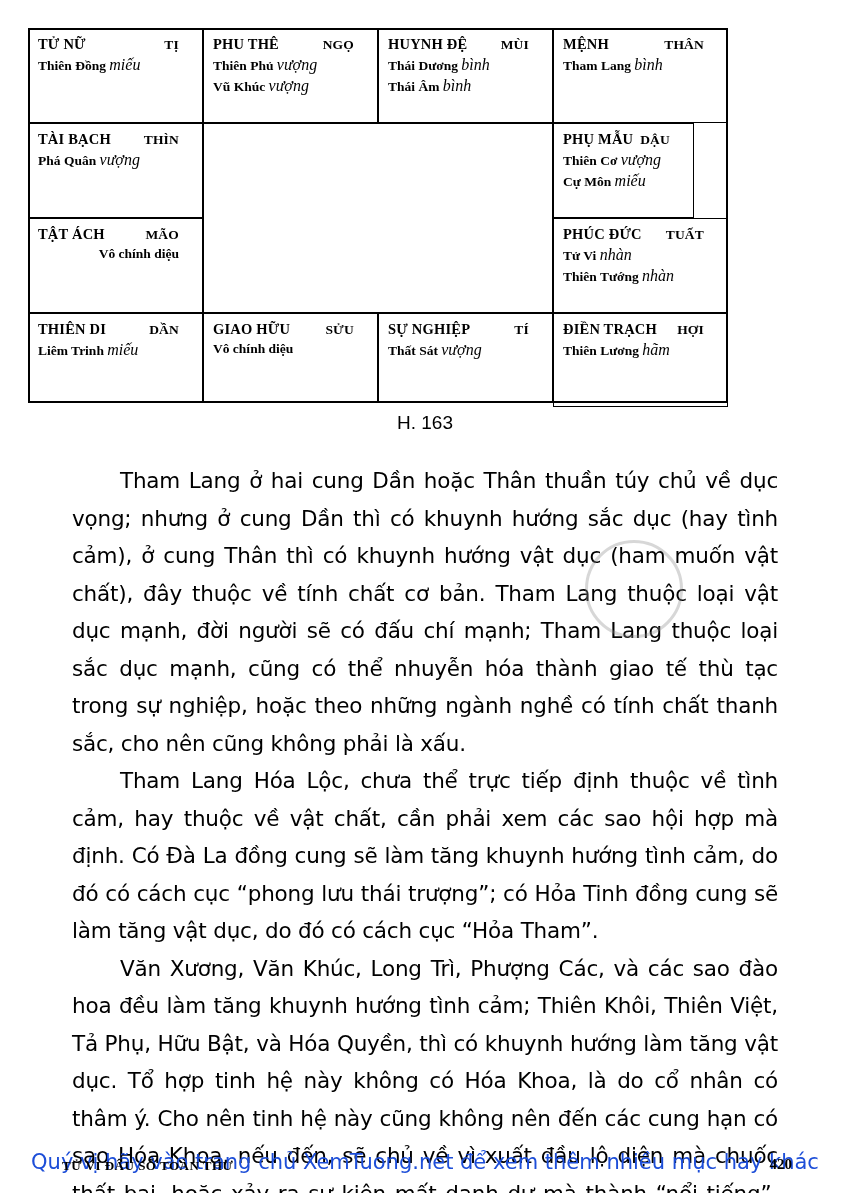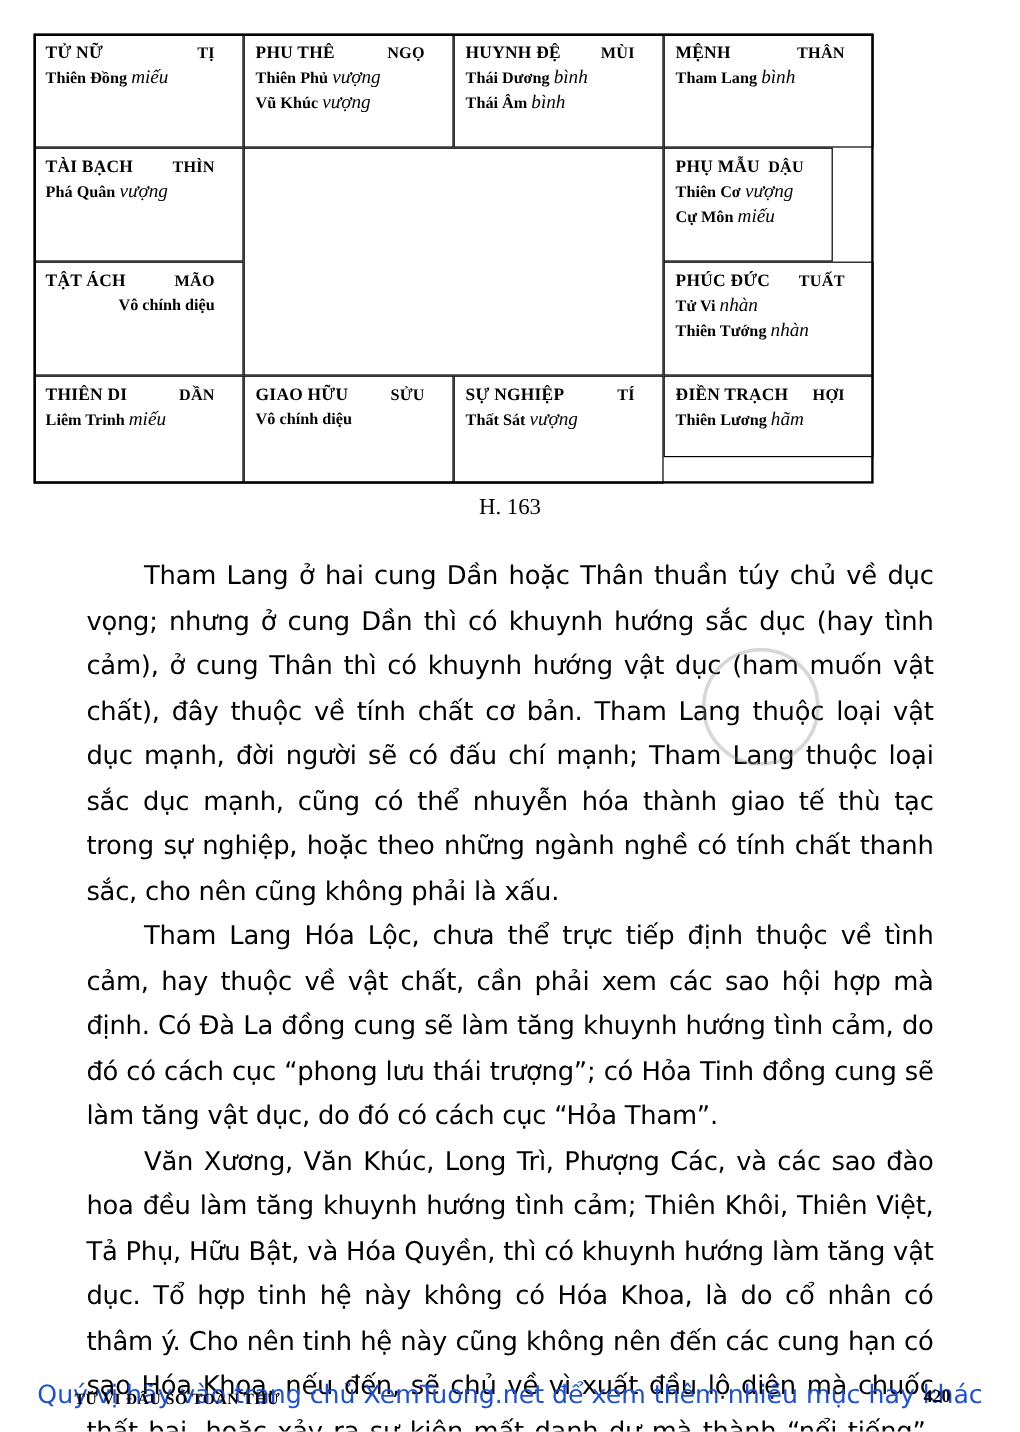--- a/index.html
+++ b/index.html
@@ -71,21 +71,21 @@
   }
   .cell.blank { border: 1px solid #000; }
 
   .caption {
     position: absolute;
     left: 0;
     top: 412px;
     width: 850px;
     text-align: center;
     font-size: 19px;
-    font-family: Liberation Serif, serif;
+    font-family: Liberation Sans, sans-serif;
   }
 
   
   .body-text {
     position: absolute;
     left: 72px;
     top: 462px;
     width: 706px;
     font-size: 21.5px;
     line-height: 37.5px;
@@ -291,21 +291,21 @@
       <div class="hdr">
         <span>SỰ NGHIỆP</span>
         <span class="pal">TÍ</span>
       </div>
       <div class="star">
         <span>Thất Sát</span>
         <span class="mieu">vượng</span>
       </div>
     </div>
 
-    <div class="cell" style="left:525px;top:285px;width:175px;height:68px;">
+    <div class="cell" style="left:525px;top:285px;width:175px;height:94px;">
       <div class="hdr">
         <span>ĐIỀN TRẠCH</span>
         <span class="pal">HỢI</span>
       </div>
       <div class="star">
         <span>Thiên Lương</span>
         <span class="mieu">hãm</span>
       </div>
     </div>
   </div>

